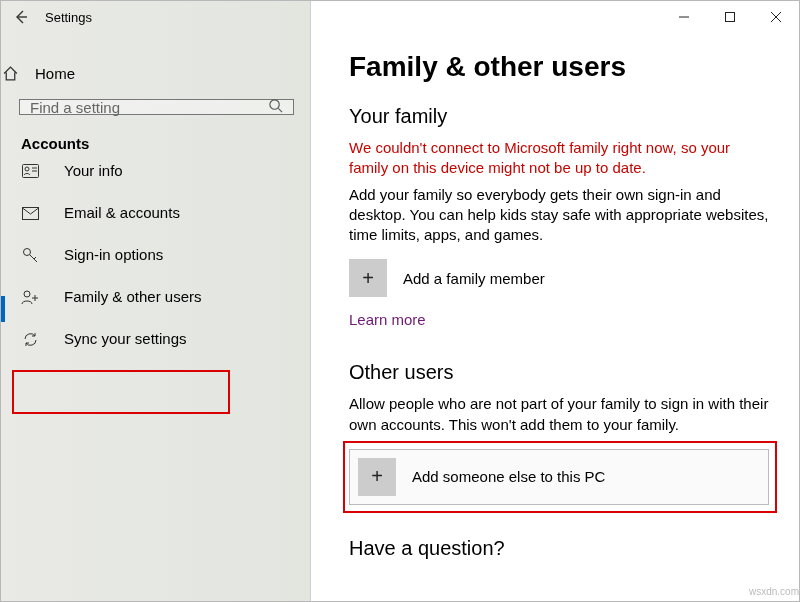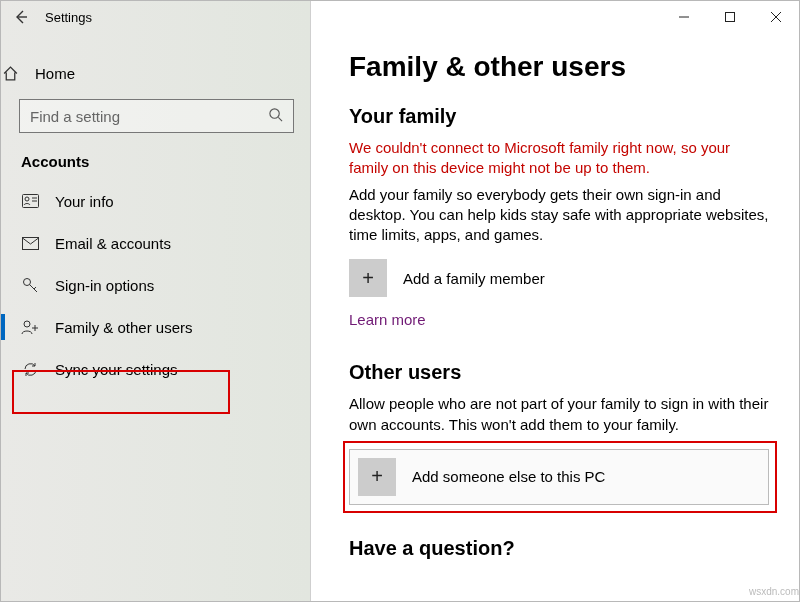--- a/index.html
+++ b/index.html
@@ -57,39 +57,39 @@
     position: relative;
   }
   .home-row {
     display: flex; align-items: center;
     height: 40px;
     gap: 16px;
     font-size: 15px;
   }
   .search-box {
     margin: 6px 16px 14px 18px;
-    height: 34px;
+    height: 16px;
     border: 1px solid #777;
     background: rgba(255,255,255,0.4);
     display: flex; align-items: center;
     padding: 0 10px;
     font-size: 15px;
     color: #666;
   }
   .search-box span.ph { flex: 1; }
   .section-head {
     font-weight: 700;
     font-size: 15px;
     padding: 6px 24px 10px 20px;
   }
   .nav-item {
-    display: flex; align-items: center;
+    display: flex; 
     height: 42px;
     padding-left: 20px;
-    gap: 16px;
+    gap: 25px;
     font-size: 15px;
     position: relative;
   }
   .nav-item .sel-bar {
     position:absolute; left:0; top:8px; bottom:8px; width:4px;
     background:#0067c0;
   }
   .nav-item.active { background: rgba(255,255,255,0); }
   .nav-icon { width: 18px; height:18px; display:flex; align-items:center; justify-content:center; }
   .red-box {
@@ -105,21 +105,21 @@
     overflow: hidden;
     position: relative;
   }
   .page-title {
     font-size: 28px;
     font-weight: 600;
     margin-bottom: 22px;
   }
   .sub-title {
     font-size: 20px;
-    font-weight: 700;
+    font-weight: 400;
     margin-bottom: 10px;
   }
   .err-text {
     color: #c40500;
     font-size: 15px;
     line-height: 1.35;
     margin-bottom: 6px;
     max-width: 420px;
   }
   .body-text {
@@ -276,21 +276,21 @@
       <span>Sync your settings</span>
     </div>
 
     <div class="red-box" style="left:11px; top:369px; width:218px; height:44px;"></div>
   </div>
 
   <div class="content">
     <div class="page-title">Family &amp; other users</div>
 
     <div class="sub-title">Your family</div>
-    <div class="err-text">We couldn't connect to Microsoft family right now, so your family on this device might not be up to them.</div>
+    <div class="err-text">We couldn't connect to Microsoft family right now, so your family on this device might not be up to date.</div>
     <div class="body-text">Add your family so everybody gets their own sign-in and desktop. You can help kids stay safe with appropriate websites, time limits, apps, and games.</div>
 
     <div class="add-row">
       <div class="plus-box">+</div>
       <div class="add-label">Add a family member</div>
     </div>
     <a class="link">Learn more</a>
 
     <div class="section-gap"></div>
 

